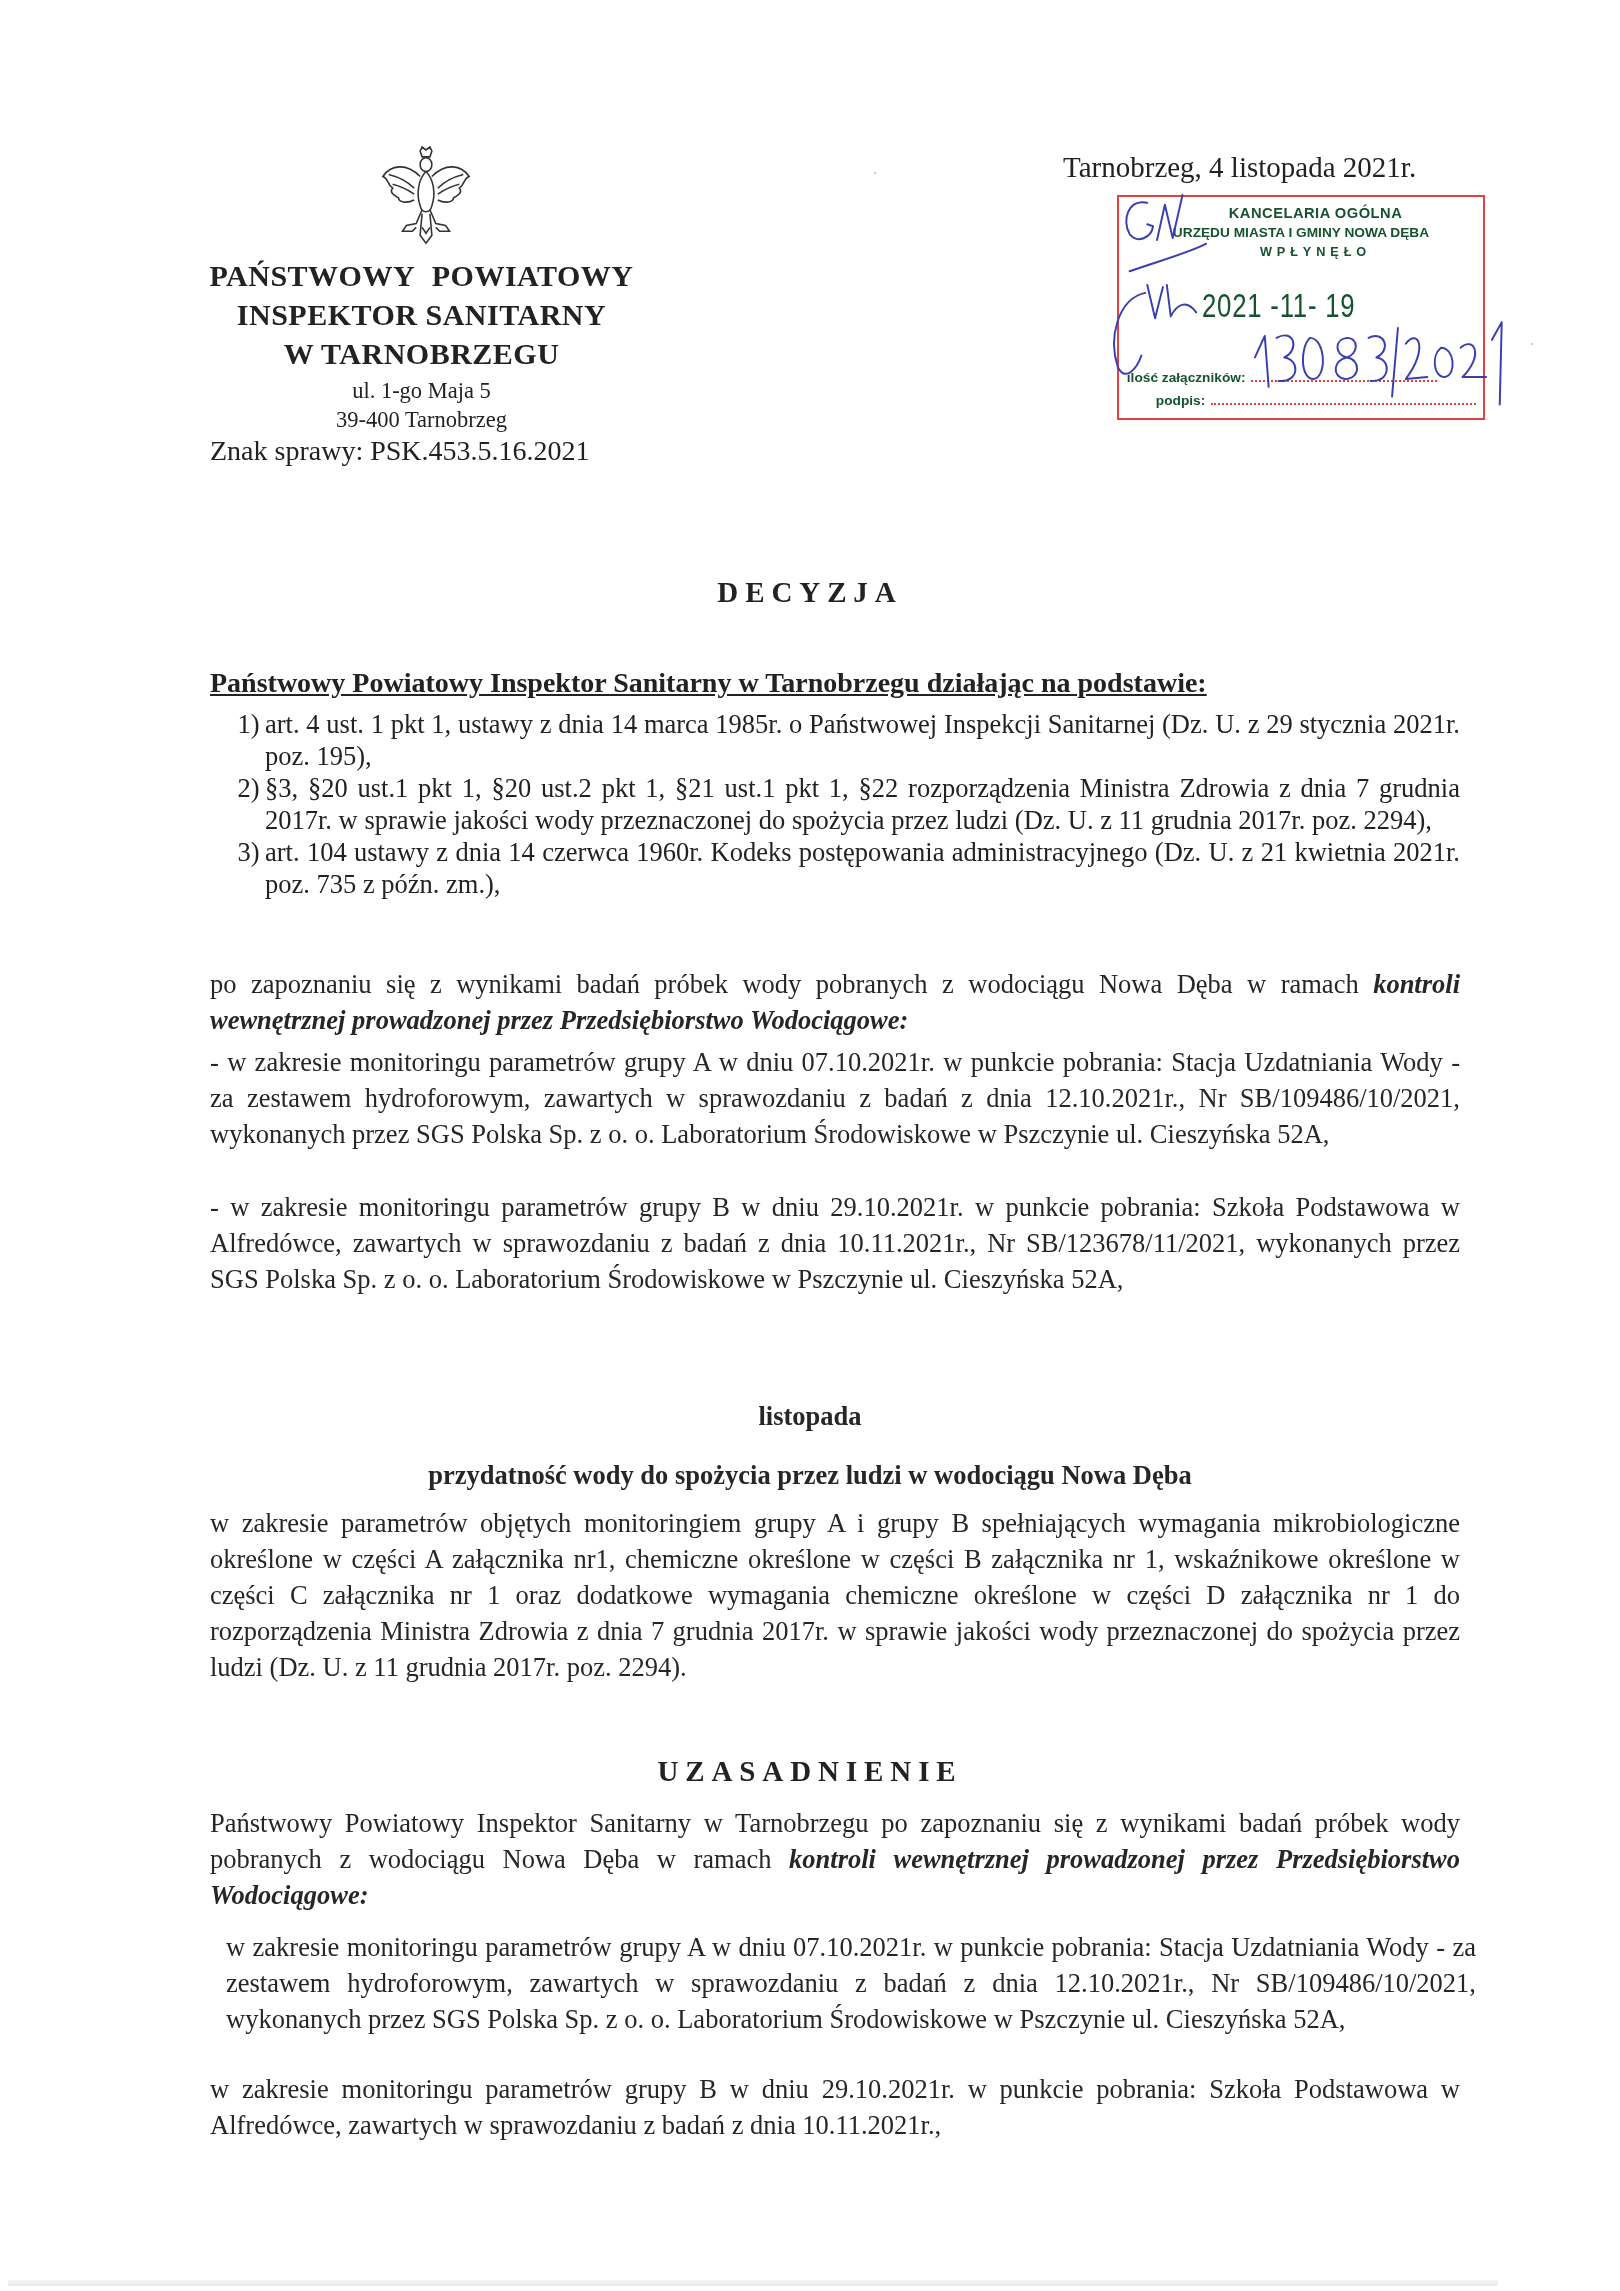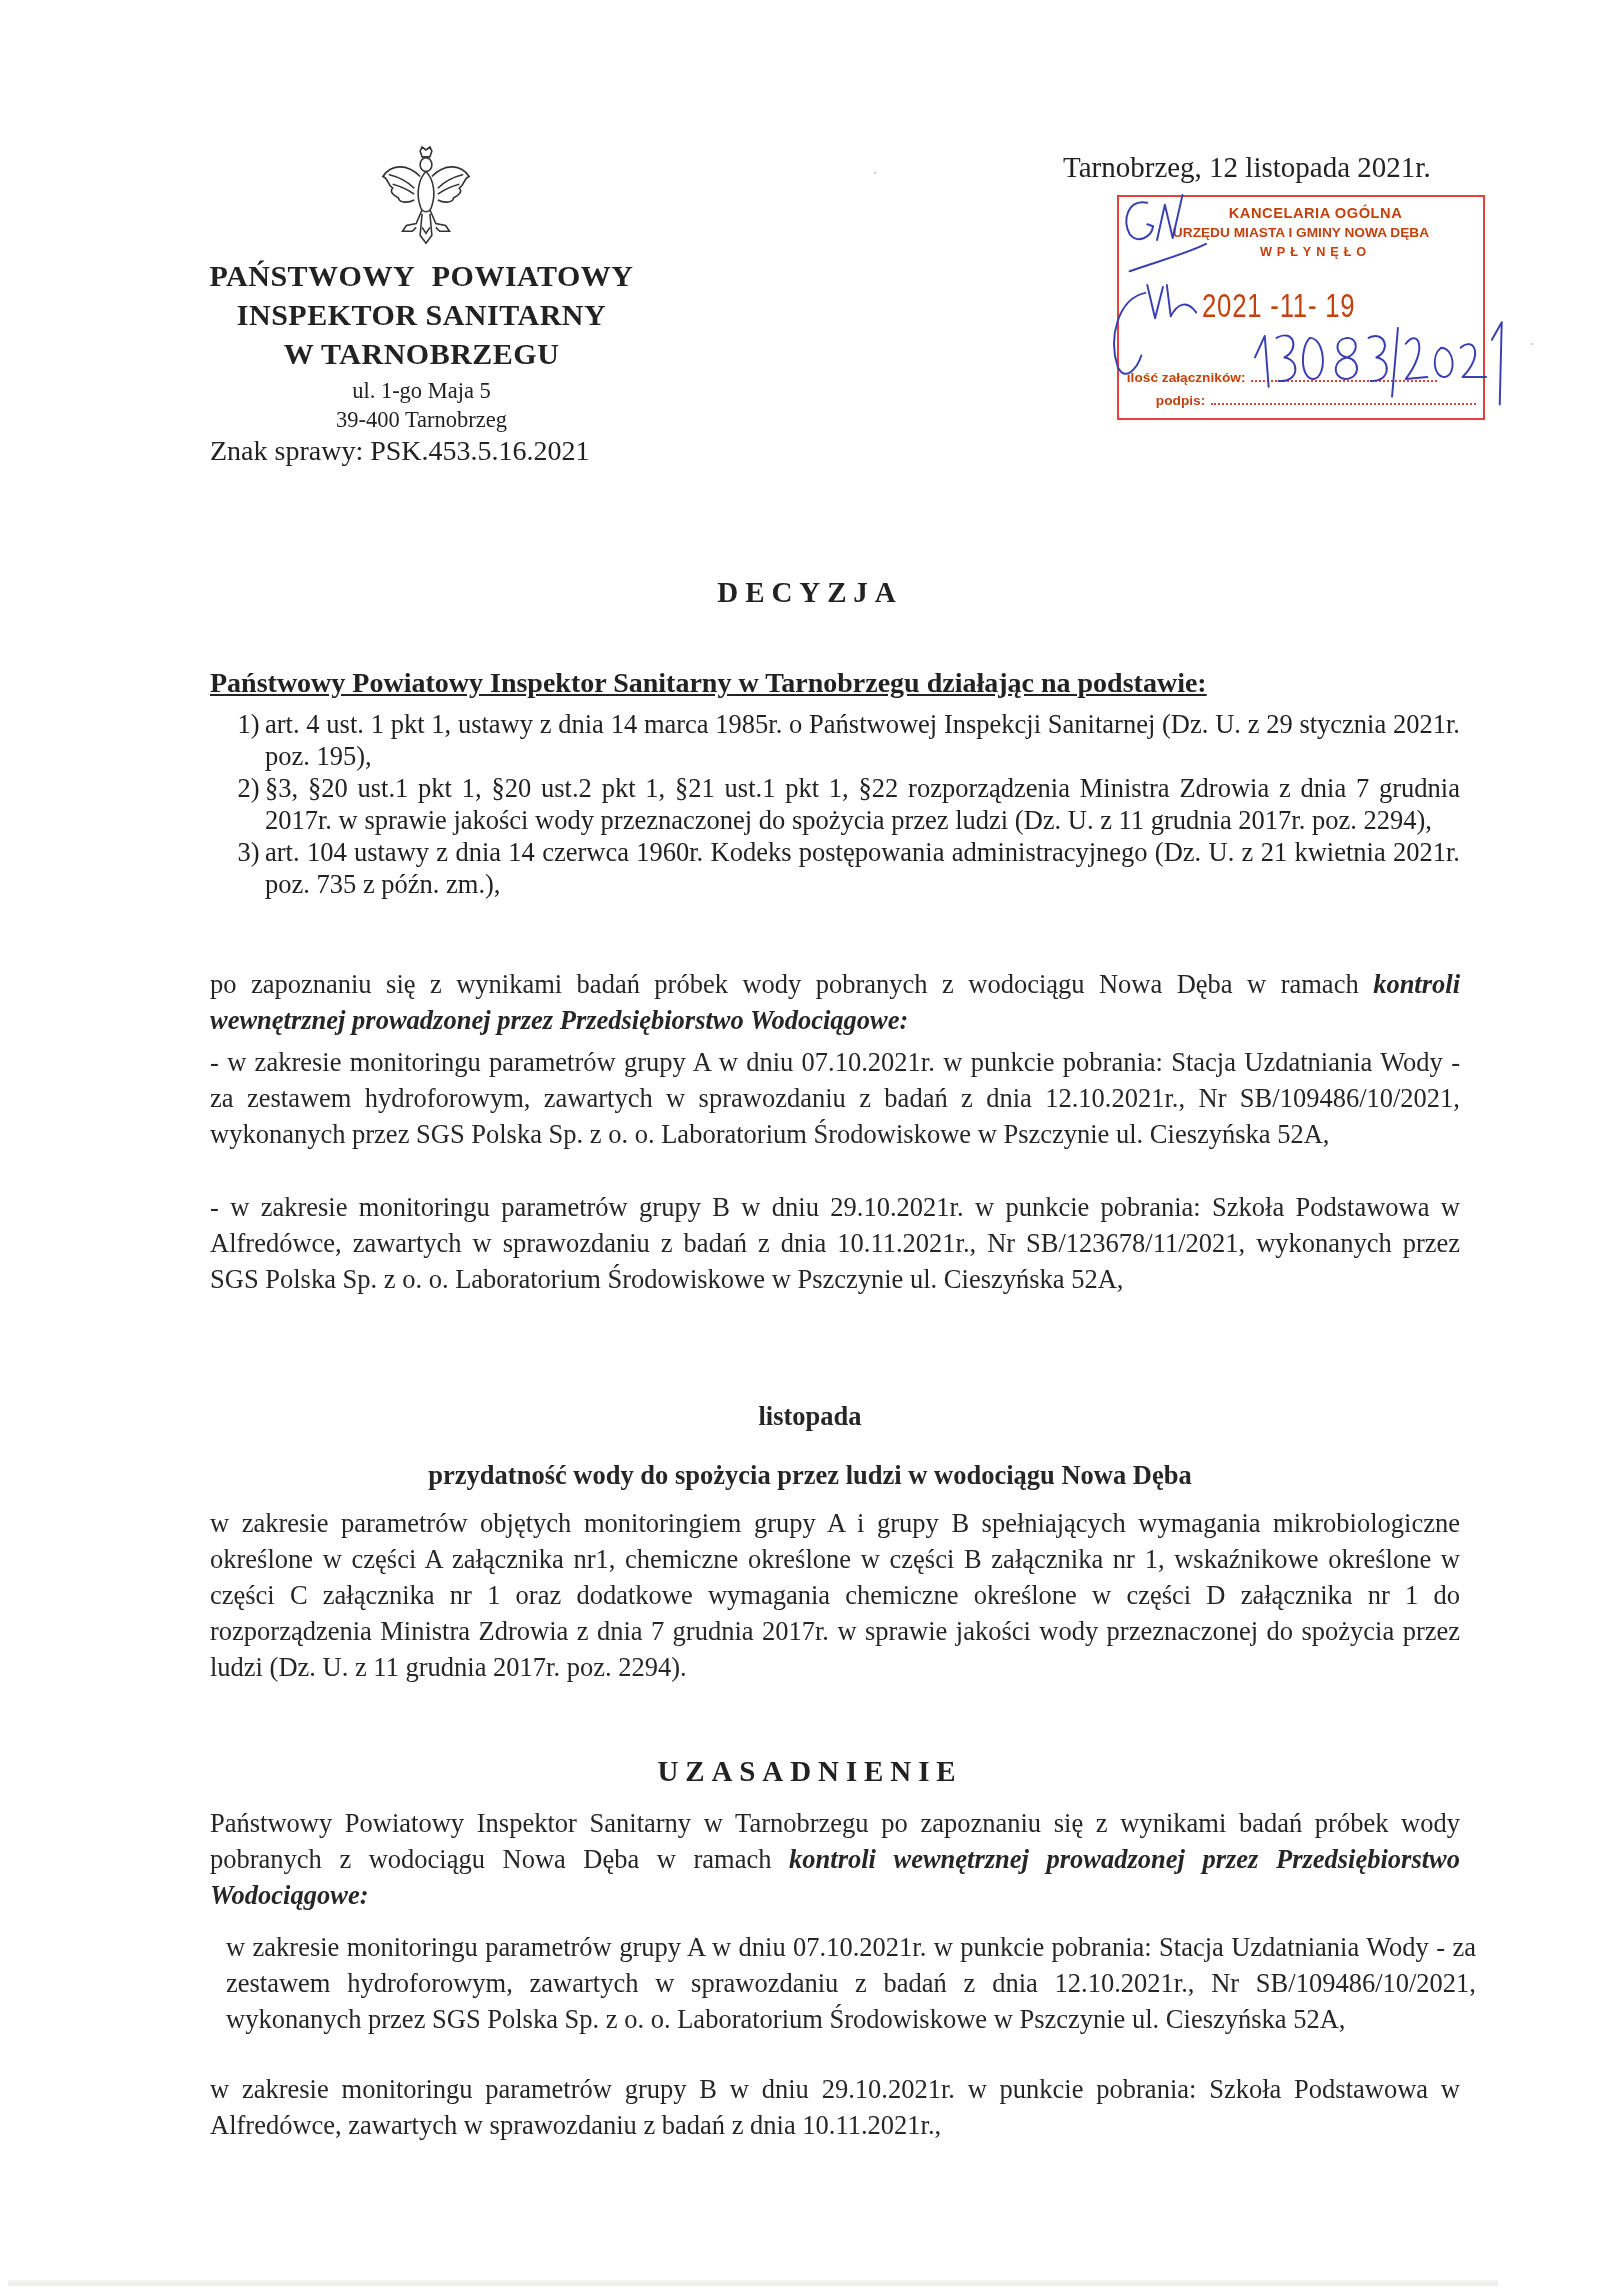--- a/index.html
+++ b/index.html
@@ -18,21 +18,21 @@
   .hdr-addr { left: 157px; width: 529px; text-align: center; font-size: 22.5px; line-height: 28px; }
   .addr1 { top: 377px; }
   .addr2 { top: 406px; }
   .case-ref { left: 210px; top: 433px; font-size: 28px; line-height: 35px; }
 
   
   .date { left: 1063px; top: 149px; font-size: 29px; line-height: 37px; }
   .stamp {
     left: 1117px; top: 195px; width: 368px; height: 225px;
     border: 2px solid #e4403e; box-sizing: border-box;
-    color: #c2410c; font-family: "Liberation Sans", "DejaVu Sans", sans-serif; font-weight: bold;
+    color: #14532d; font-family: "Liberation Sans", "DejaVu Sans", sans-serif; font-weight: bold;
   }
   .stamp .s1 { position: absolute; left: 0; width: 100%; top: 7.8px; text-align: center; font-size: 14.7px; letter-spacing: 0.5px; padding-left: 29px; box-sizing: border-box; }
   .stamp .s2 { position: absolute; left: 0; width: 100%; top: 28px; text-align: center; font-size: 13.7px; padding-left: 0; box-sizing: border-box; }
   .stamp .s3 { position: absolute; left: 0; width: 100%; top: 48px; text-align: center; font-size: 12.7px; letter-spacing: 4.9px; padding-left: 29px; box-sizing: border-box; }
   .stamp .sdate { position: absolute; left: 83px; top: 90px; font-size: 33px; font-weight: normal; letter-spacing: 1px; transform: scaleX(0.78); transform-origin: left; white-space: pre; font-family: "Liberation Sans Narrow", "Liberation Sans", sans-serif; }
   .stamp .sattach { position: absolute; left: 7.8px; top: 173px; font-size: 13.7px; white-space: nowrap; }
   .stamp .ssign { position: absolute; left: 7.8px; top: 196px; font-size: 13.7px; white-space: nowrap; margin-left: 29px; }
   .stamp .dots { display: inline-block; border-bottom: 2px dotted #e4403e; width: 186px; margin-left: 5.9px; vertical-align: baseline; }
   .stamp .dots2 { width: 265px; }
   .handwriting { left: 1108px; top: 191px; width: 431px; height: 235px; pointer-events: none; }
@@ -72,21 +72,21 @@
   </svg>
 </div>
 
 <div class="abs hdr-title hdr-line1">PAŃSTWOWY POWIATOWY</div>
 <div class="abs hdr-title hdr-line2">INSPEKTOR SANITARNY</div>
 <div class="abs hdr-title hdr-line3">W TARNOBRZEGU</div>
 <div class="abs hdr-addr addr1">ul. 1-go Maja 5</div>
 <div class="abs hdr-addr addr2">39-400 Tarnobrzeg</div>
 <div class="abs case-ref">Znak sprawy: PSK.453.5.16.2021</div>
 
-<div class="abs date">Tarnobrzeg, 12 listopada 2021r.</div>
+<div class="abs date">Tarnobrzeg, 4 listopada 2021r.</div>
 
 <div class="abs stamp">
   <div class="s1">KANCELARIA OGÓLNA</div>
   <div class="s2">URZĘDU MIASTA I GMINY NOWA DĘBA</div>
   <div class="s3">WPŁYNĘŁO</div>
   <div class="sdate">2021 -11- 19</div>
   <div class="sattach"><span>ilość załączników:</span><span class="dots"></span></div>
   <div class="ssign"><span>podpis:</span><span class="dots dots2"></span></div>
 </div>
 

